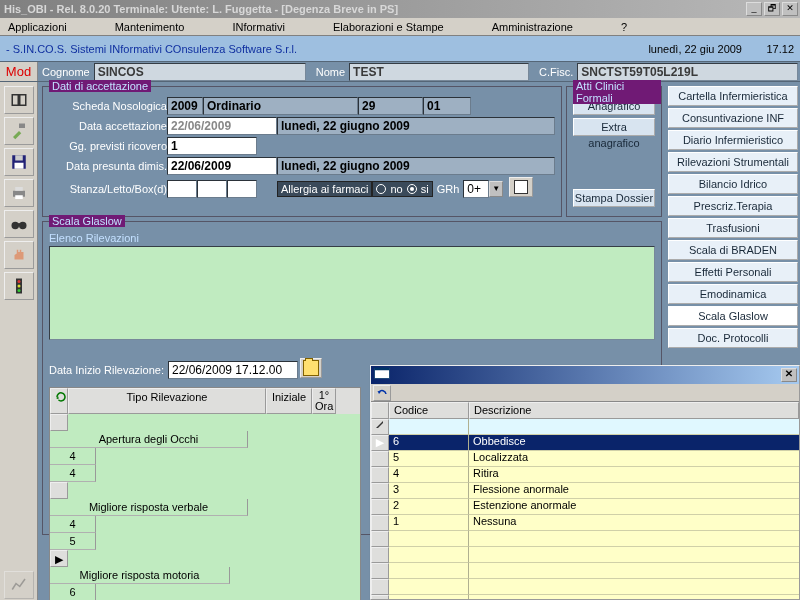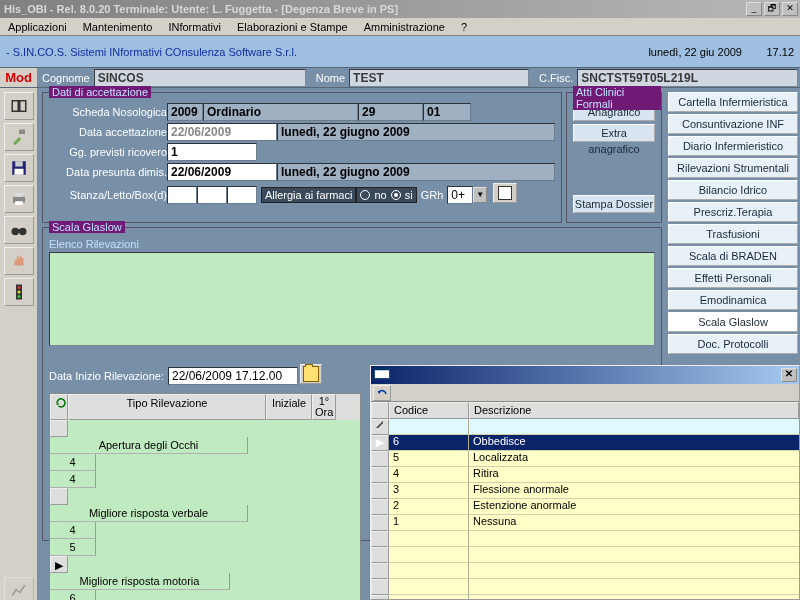--- a/index.html
+++ b/index.html
@@ -2,30 +2,30 @@
 <html><head>
 <meta charset="utf-8">
 <style>
 * { box-sizing: border-box; margin: 0; padding: 0; font-family: "MS Sans Serif", Tahoma, Arial, sans-serif; font-size: 11px; }
 body { background: #b0c4d4; width: 800px; height: 600px; overflow: hidden; position: relative; }
 
 .titlebar { background: linear-gradient(90deg, #808080, #b8b8b8); height: 18px; display: flex; align-items: center; padding: 0 2px; color: #d8d8d8; }
 .titlebar .title { flex: 1; font-weight: bold; padding-left: 2px; }
 .winbtn { width: 16px; height: 14px; background: #c0c0c0; border: 1px outset #ddd; margin-left: 2px; text-align: center; line-height: 10px; font-size: 9px; font-family: Arial; cursor: default; color: #000; }
 
-.menubar { background: #d4d0c8; height: 18px; display: flex; align-items: center; border-bottom: 1px solid #808080; }
+.menubar { background: #d4d0c8; height: 18px; display: flex; align-items: center; border-bottom: 1px solid #808080; gap: 32px; }
 .menubar span { padding: 2px 8px; color: #000; cursor: default; }
 
-.subbar { background: #9ebfe0; height: 32px; display: flex; align-items: center; padding: 0 6px; border-bottom: 1px solid #567; }
+.subbar { background: #9ebfe0; height: 26px; display: flex; align-items: center; padding: 0 6px; border-bottom: 1px solid #567; }
 .subbar .company { flex: 1; color: #1030a0; }
 .subbar .date { color: #000; padding: 0 12px; }
 .subbar .time { color: #000; width: 40px; text-align: right; }
 
 .toprow { display: flex; height: 20px; background: #7790a8; align-items: center; border-bottom: 1px solid #567; }
-.toprow .mod { width: 38px; color: #d00; font-weight: bold; font-size: 13px; text-align: center; background: #d4d0c8; height: 100%; line-height: 20px; border-right: 1px solid #888; }
+.toprow .mod { width: 38px; color: #d00; font-weight: normal; font-size: 13px; text-align: center; background: #d4d0c8; height: 100%; line-height: 20px; border-right: 1px solid #888; }
 .toprow label { color: #fff; padding: 0 4px; }
 .toprow .field { background: #cfd8e0; border: 1px inset #789; height: 18px; padding: 1px 3px; color: #3a3a3a; font-size: 12px; font-weight: bold; }
 
 .mainarea { display: flex; height: 544px; }
 .toolbar { width: 38px; background: #d4d0c8; display: flex; flex-direction: column; align-items: center; padding-top: 4px; border-right: 1px solid #888; }
 .tbtn { width: 30px; height: 28px; margin-bottom: 3px; background: #d4d0c8; border: 1px outset #eee; display: flex; align-items: center; justify-content: center; cursor: default; }
 .tbtn svg { width: 18px; height: 18px; }
 .status-lbl { font-size: 10px; color: #666; text-align: center; margin-top: 4px; line-height: 10px; }
 
 .content { flex: 1; background: #7790a8; padding: 4px; position: relative; }
@@ -191,21 +191,21 @@
         <div class="row">
           <label style="width:118px">Data presunta dimis.</label>
           <span class="boxf w" style="width:110px;font-weight:bold">22/06/2009</span>
           <span class="boxf" style="flex:1;font-weight:bold">lunedì, 22 giugno 2009</span>
         </div>
         <div class="row">
           <label style="width:118px">Stanza/Letto/Box(d)</label>
           <span class="boxf w" style="width:30px"></span>
           <span class="boxf w" style="width:30px"></span>
           <span class="boxf w" style="width:30px"></span>
-          <div class="allergia" style="margin-left:4px">
+          <div class="allergia" style="margin-left:20px">
             <span>Allergia ai farmaci</span>
           </div>
           <div class="allergia">
             <span class="radio"></span>
               <span>no</span>
             <span class="radio on"></span>
               <span>si</span>
           </div>
           <label style="padding:0 4px">GRh</label>
           <span class="boxf w" style="width:26px">0+</span>

